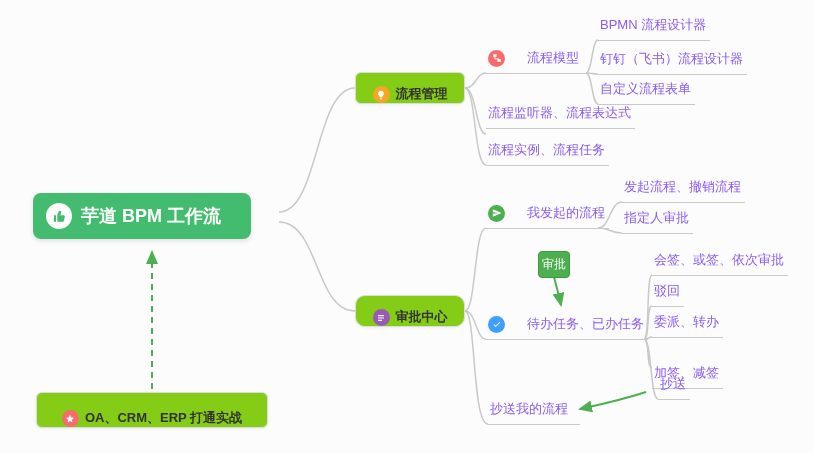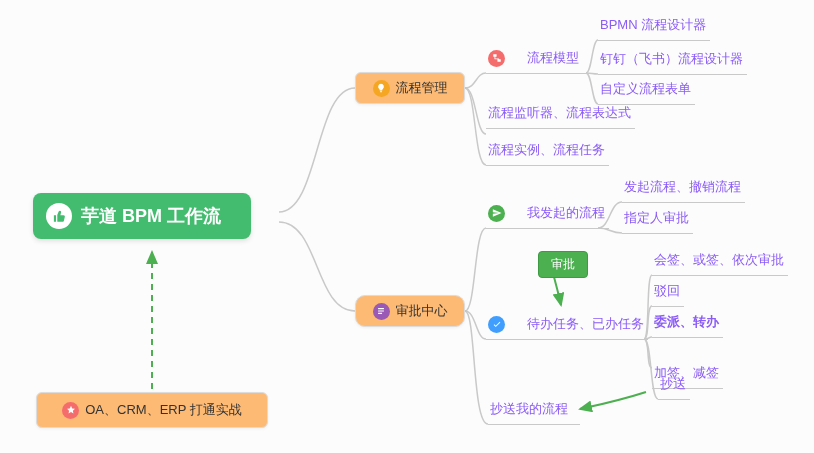--- a/index.html
+++ b/index.html
@@ -18,45 +18,46 @@
     padding-left:13px;box-sizing:border-box;
     box-shadow:0 2px 5px rgba(0,0,0,.12);
     color:#fff;font-size:18px;font-weight:bold;white-space:nowrap;
   }
   .root-icon{
     width:26px;height:26px;border-radius:50%;background:#fff;flex:none;
     display:inline-flex;align-items:center;justify-content:center;
   }
   .root-icon svg{width:15px;height:15px;fill:var(--root-bg,#44bc6f);}
   .box-node{
-    background:#fdba74;border:1px solid #dcdcdc;border-radius:6px;
-    display:flex;align-items:center;justify-content:center;gap:6px;
+    background:#84cc16;border:1px solid #dcdcdc;border-radius:6px;
+    display:flex;align-items:flex-end;justify-content:center;gap:6px;
     font-size:13px;color:#333;box-sizing:border-box;white-space:nowrap;
     box-shadow:0 1px 3px rgba(0,0,0,.06);
+    font-weight:bold;
   }
   .leaf{
     font-size:13px;color:#8b5cf6;line-height:18px;white-space:nowrap;
     padding:0 4px 6px 2px;border-bottom:1.5px solid #c9c9c9;
     box-sizing:border-box;
   }
   .leaf-icon{display:flex;align-items:center;gap:22px;}
   .icon-dot{
     width:17px;height:17px;border-radius:50%;flex:none;
     display:inline-flex;align-items:center;justify-content:center;
   }
   .icon-dot svg{width:10px;height:10px;fill:#fff;}
   .dot-orange{background:var(--icon-orange,#f5a623);}
   .dot-red{background:var(--icon-red,#f56c6c);}
   .dot-purple{background:var(--icon-purple,#9b59b6);}
   .dot-green{background:var(--icon-green,#4caf50);}
   .dot-blue{background:var(--icon-blue,#409eff);}
   .badge{
     background:var(--accent-green,#4caf50);
     border:1px solid #3e9b44;border-radius:4px;color:#fff;
-    font-size:12px;padding:4px 12px;white-space:nowrap;
+    font-size:12px;padding:4px 3px;white-space:nowrap;
   }
 </style>
 </head>
 <body>
 
 <svg class="links" width="814" height="453" viewBox="0 0 814 453">
   <defs>
     <marker id="arrowGreen" markerWidth="9" markerHeight="9" refX="6" refY="3" orient="auto">
       <path d="M0,0 L7,3 L0,6 z" fill="#4caf50"></path>
     </marker>
@@ -169,21 +170,21 @@
   </span>
   <span>待办任务、已办任务</span>
 </div>
 
 <div class="node leaf" style="left:652px;top:251px;">
   <span>会签、或签、依次审批</span>
 </div>
 <div class="node leaf" style="left:652px;top:282px;">
   <span>驳回</span>
 </div>
-<div class="node leaf" style="left:652px;top:313px;font-weight:bold;">
+<div class="node leaf" style="left:652px;top:313px;">
   <span>委派、转办</span>
 </div>
 <div class="node leaf" style="left:652px;top:344px;margin-top:20px;">
   <span>加签、减签</span>
 </div>
 <div class="node leaf" style="left:658px;top:375px;">
   <span>抄送</span>
 </div>
 
 <div class="node leaf" style="left:488px;top:400px;min-width:92px;">

